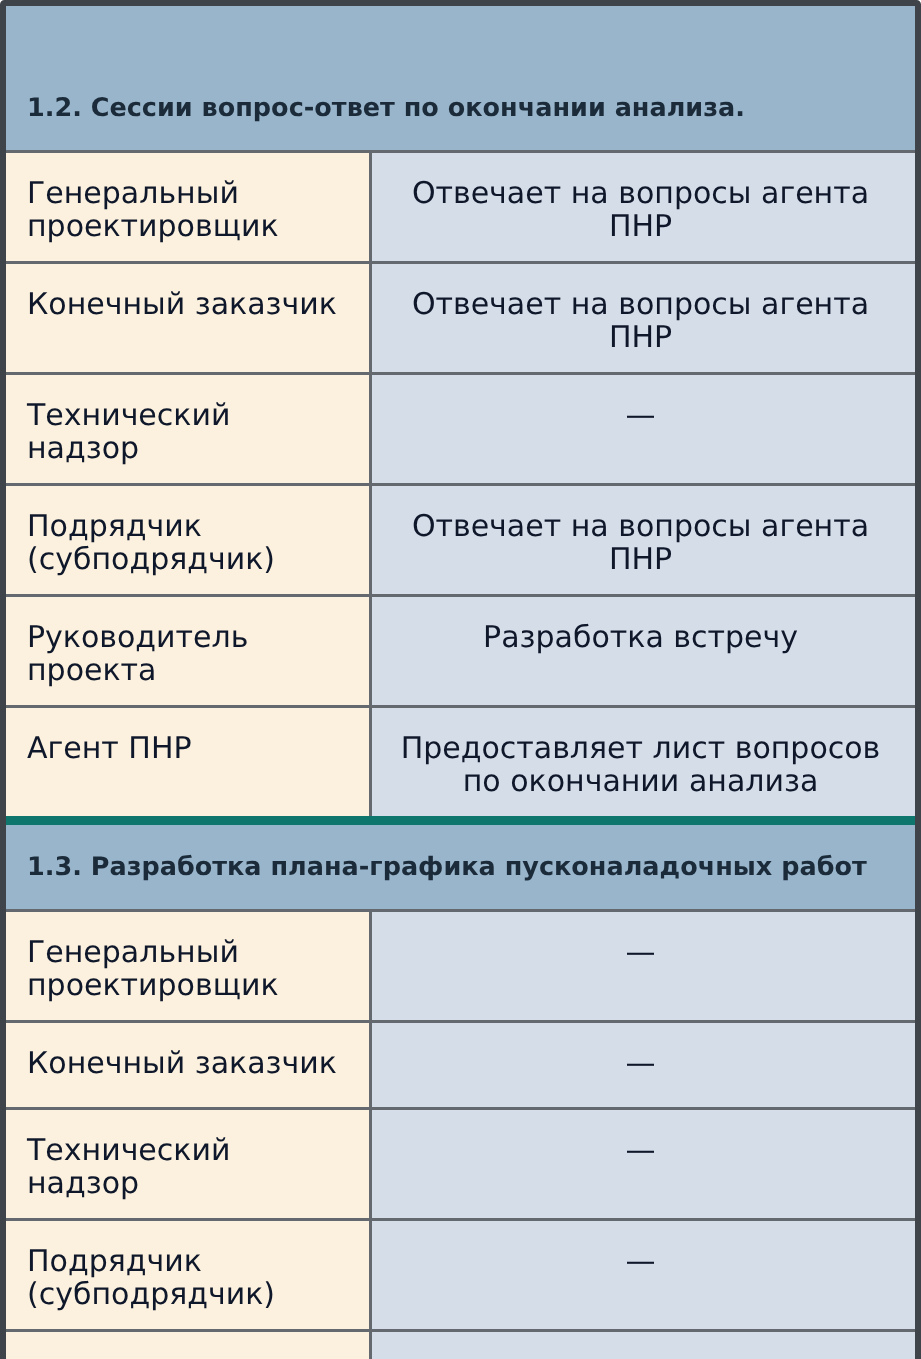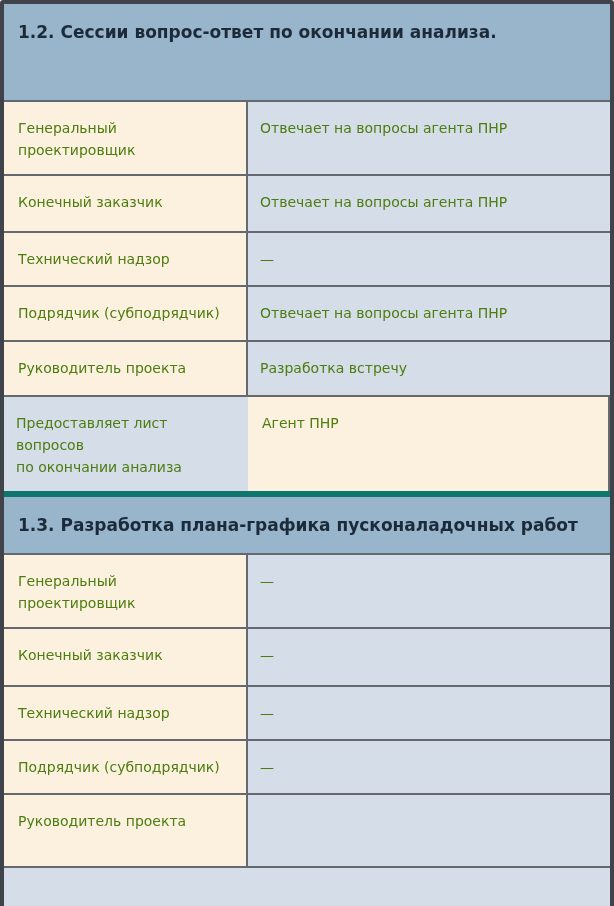--- a/index.html
+++ b/index.html
@@ -17,48 +17,49 @@
   .sec-header {
     background: #98b5cb;
     color: #1c2b39;
     font-weight: bold;
     font-size: 17px;
     line-height: 32px;
     padding: 12px 14px 12px 14px;
     box-sizing: border-box;
     display: flex;
     flex-direction: column;
-    justify-content: flex-start;
+    justify-content: flex-end;
   }
   .sec1 .sec-header { min-height: 96px; }
   .sec2 .sec-header { min-height: 55px; border-top: 6px solid #0f766e; }
   .sec-title-line { display: block; }
   .sec-title-line:empty { display: none; }
 
   .row {
     display: grid;
     grid-template-columns: 244px 1fr;
     border-top: 2px solid #64696f;
     box-sizing: border-box;
   }
   .cell {
     box-sizing: border-box;
-    font-size: 14px;
+    font-size: 20px;
     line-height: 22px;
-    color: #4d7c0f;
+    color: #0f172a;
     padding: 15px 16px 13px 14px;
   }
   .cell.role {
     background: #fbf1de;
     border-right: 2px solid #64696f;
   }
   .cell.action {
     background: #d4dde8;
     white-space: pre-line;
     padding-left: 12px;
+    text-align: center;
   }
 
   
   .sec1 .r1 { min-height: 61px; }
   .sec1 .r2 { min-height: 57px; }
   .sec1 .r3 { min-height: 54px; }
   .sec1 .r4 { min-height: 55px; }
   .sec1 .r5 { min-height: 55px; }
   .sec1 .r6 { min-height: 67px; }
 
@@ -92,23 +93,23 @@
     </div>
     <div class="row r4">
       <div class="cell role">Подрядчик (субподрядчик)</div>
       <div class="cell action">Отвечает на вопросы агента ПНР</div>
     </div>
     <div class="row r5">
       <div class="cell role">Руководитель проекта</div>
       <div class="cell action">Разработка встречу</div>
     </div>
     <div class="row r6">
+      <div class="cell role">Агент ПНР</div>
       <div class="cell action">Предоставляет лист вопросов
 по окончании анализа</div>
-      <div class="cell role">Агент ПНР</div>
     </div>
   </section>
 
   <section class="sec sec2">
     <div class="sec-header">
       <span class="sec-title-line">1.3. Разработка плана-графика пусконаладочных работ</span>
 
     </div>
     <div class="row r1">
       <div class="cell role">Генеральный проектировщик</div>

